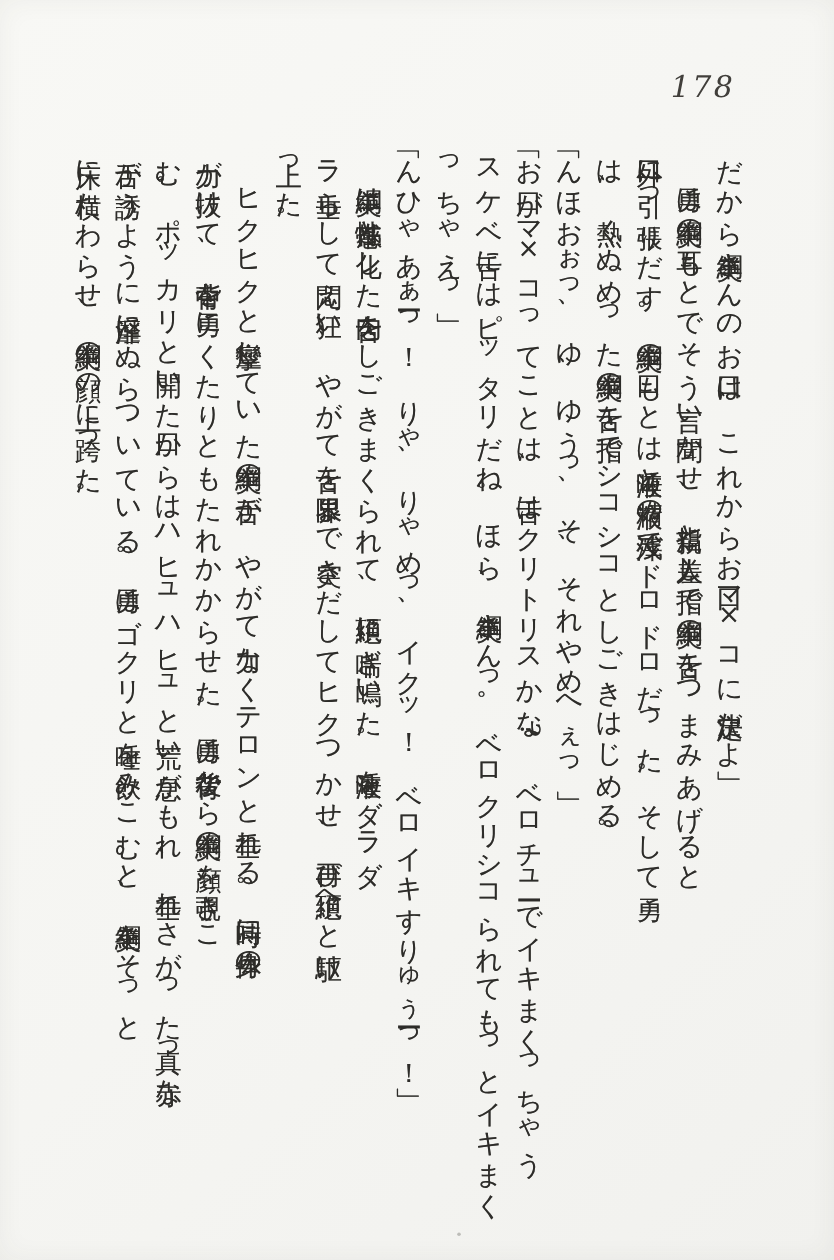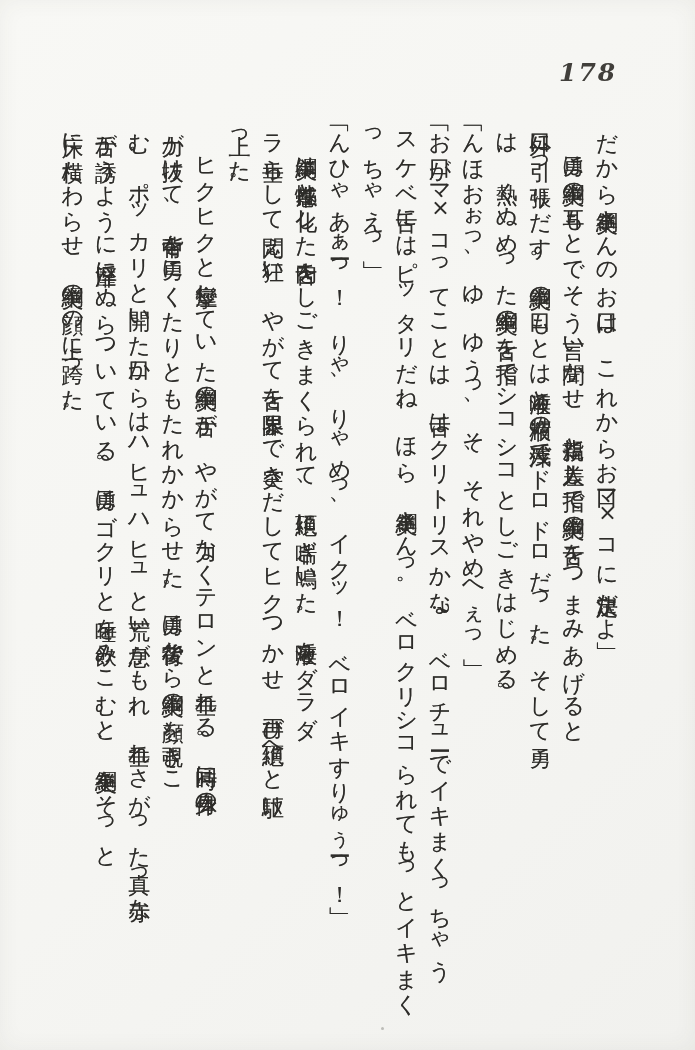--- a/index.html
+++ b/index.html
@@ -18,21 +18,20 @@
     font-family: "DejaVu Serif", "Liberation Serif", serif;
   }
   .page-num {
     position: absolute;
     top: 58px;
     left: 559px;
     font-style: italic;
     font-size: 25px;
     letter-spacing: 2px;
     color: #413f3b;
-    font-weight: bold;
   }
   .vtext {
     position: absolute;
     top: 118px;
     right: 71px;
     height: 862px;
     writing-mode: vertical-rl;
     text-orientation: mixed;
     font-size: 22px;
     letter-spacing: 0.45px;

